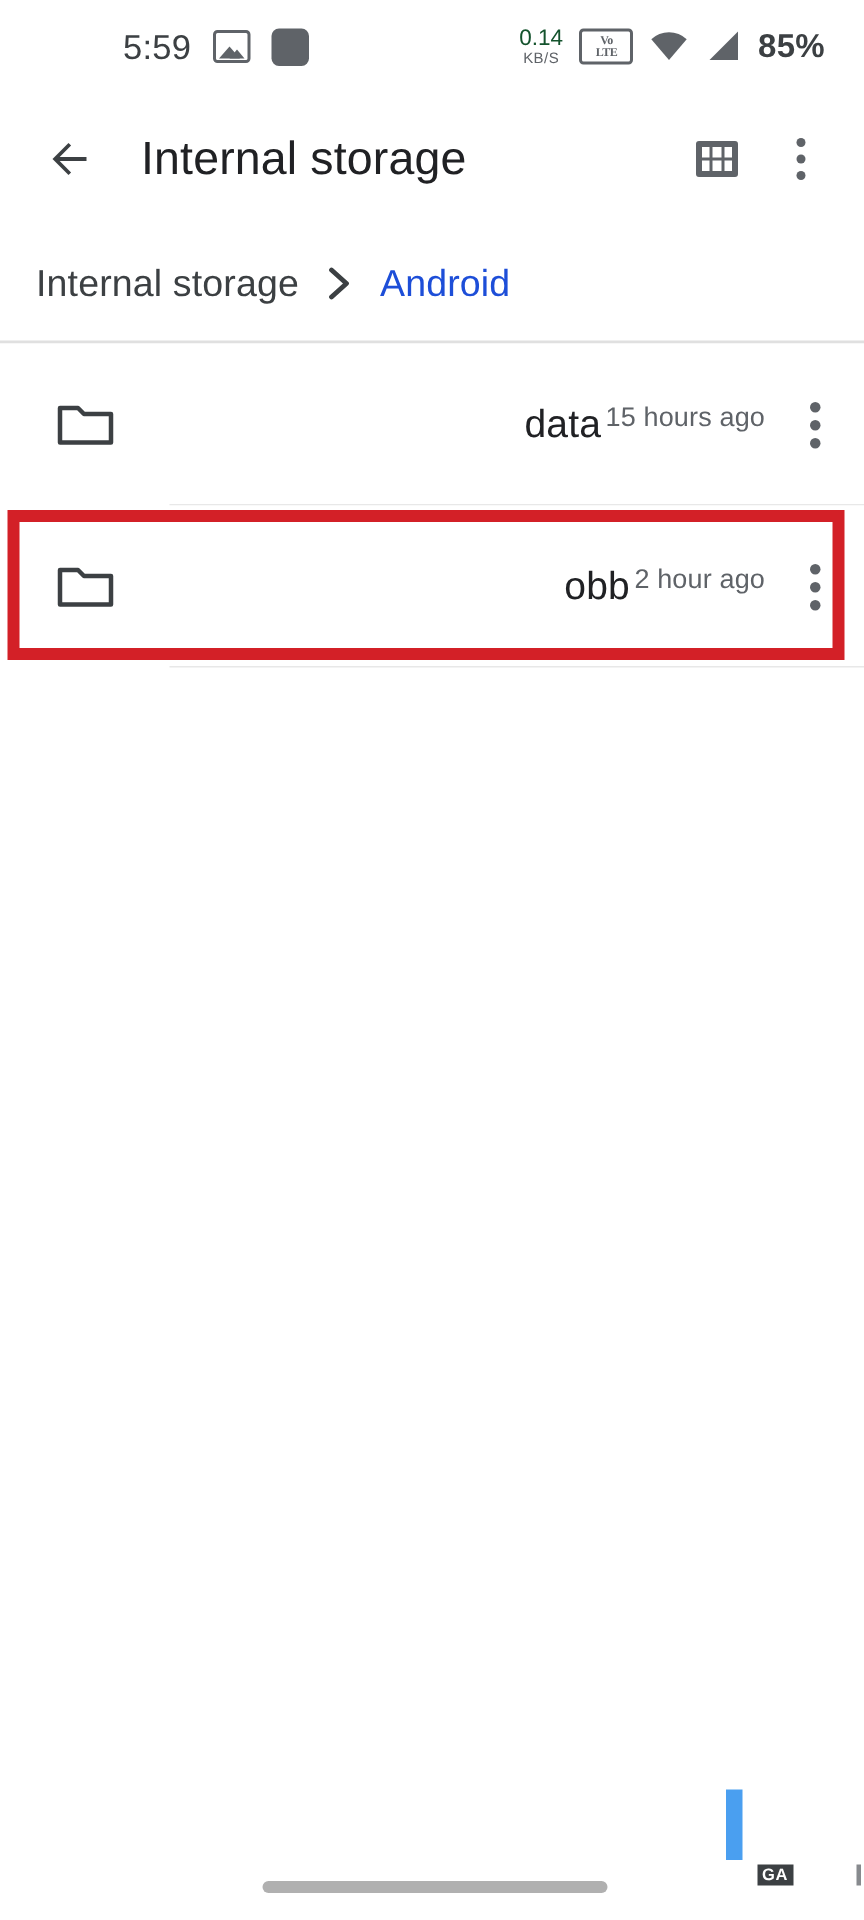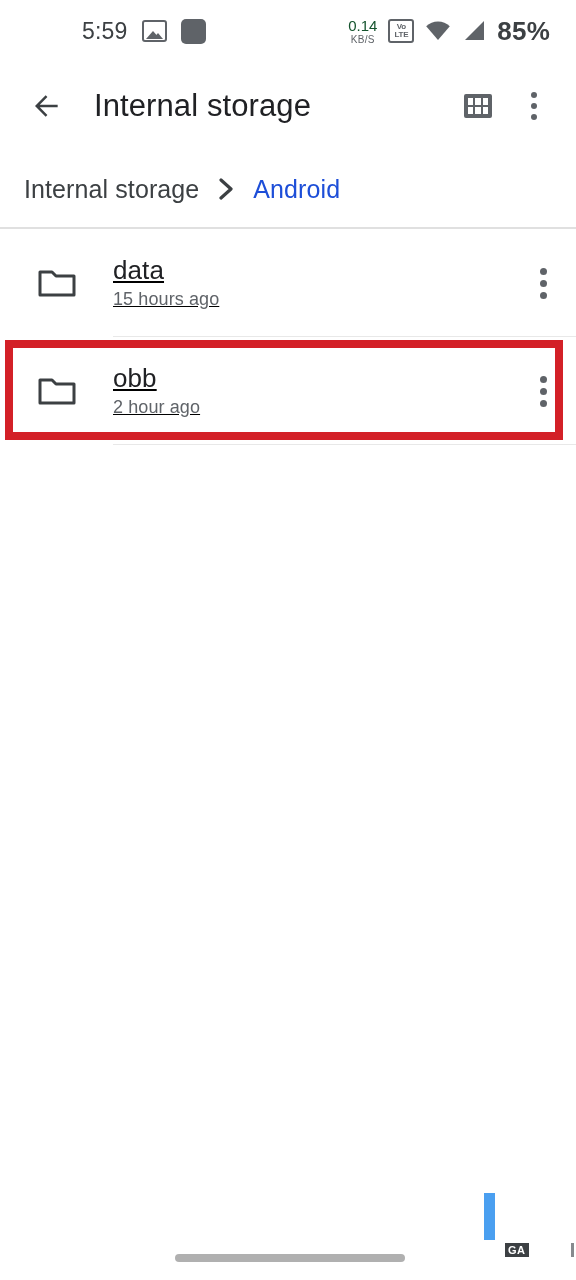--- a/index.html
+++ b/index.html
@@ -38,30 +38,30 @@
   }
   .icon-appbadge{
     width:25px; height:25px; background:#5f6368; border-radius:5px;
     display:inline-block;
   }
   .status-right{ display:flex; align-items:center; gap:11px; }
   .netspeed{ display:flex; flex-direction:column; align-items:center; line-height:1; }
   .netspeed .val{ font-size:15px; color:#14532d; }
   .netspeed .unit{ font-size:10px; color:#5f6368; margin-top:2px; letter-spacing:.3px; }
   .icon-volte{
-    width:26px; height:24px; border:2px solid #5f6368; border-radius:3px;
+    width:36px; height:24px; border:2px solid #5f6368; border-radius:3px;
     display:flex; flex-direction:column; align-items:center; justify-content:center;
-    line-height:1; padding:1px 0;
+    line-height:1; padding:1px 0;font-family:Liberation Serif, serif;
   }
   .icon-volte span{ font-size:8px; font-weight:bold; color:#5f6368; letter-spacing:-.3px; }
   .icon-wifi{ width:26px; height:20px; position:relative; }
   .icon-wifi svg{ display:block; }
   .icon-signal{ width:24px; height:22px; }
   .icon-signal svg{ display:block; }
-  .battery-pct{ font-size:26px; color:#3c4043; font-weight:600; letter-spacing:.2px; }
+  .battery-pct{ font-size:22px; color:#3c4043; font-weight:600; letter-spacing:.2px; }
 
   
   .app-bar{
     position:absolute; top:62px; left:0; width:576px; height:88px;
     display:flex; align-items:center;
   }
   .back-btn{
     width:58px; height:58px; margin-left:18px;
     display:flex; align-items:center; justify-content:center; cursor:pointer;
   }
@@ -100,21 +100,21 @@
   
   .file-list{ position:absolute; top:229px; left:0; width:576px; }
   .file-row{
     position:relative; height:108px; display:flex; align-items:center; background:#fff;
     cursor:pointer;
   }
   .folder-icon-wrap{
     width:113px; flex:0 0 113px; display:flex; align-items:center; justify-content:center;
   }
   .folder-icon{ width:38px; height:30px; }
-  .file-meta{ flex:1; display:flex; flex-direction:column; justify-content:flex-end; gap:3px;text-decoration:underline; }
+  .file-meta{ flex:1; display:flex; flex-direction:row; justify-content:flex-end; gap:3px; }
   .file-name{ font-size:26px; color:#202124; line-height:1.15; letter-spacing:.1px; }
   .file-date{ font-size:18px; color:#5f6368; line-height:1.15; letter-spacing:.1px; }
   .row-menu{
     width:66px; flex:0 0 66px; display:flex; align-items:center; justify-content:center;
     cursor:pointer;
   }
   .row-menu .kebab i{ width:7px; height:7px; background:#5f6368; }
   .row-divider{
     position:absolute; left:113px; right:0; bottom:0; height:1.3px; background:#e8e8e8;
   }

